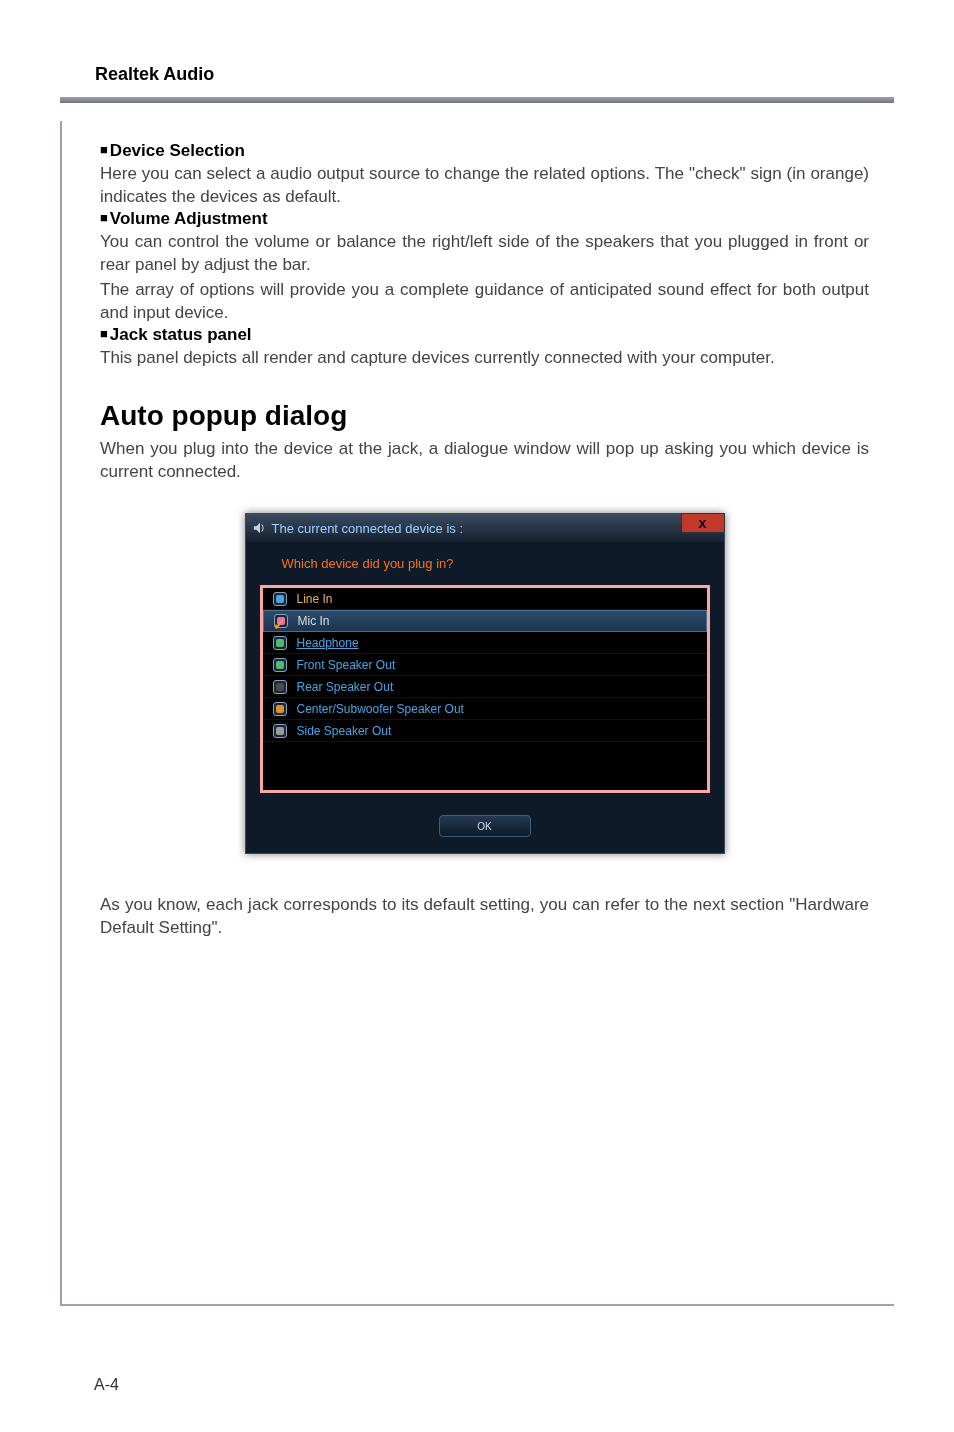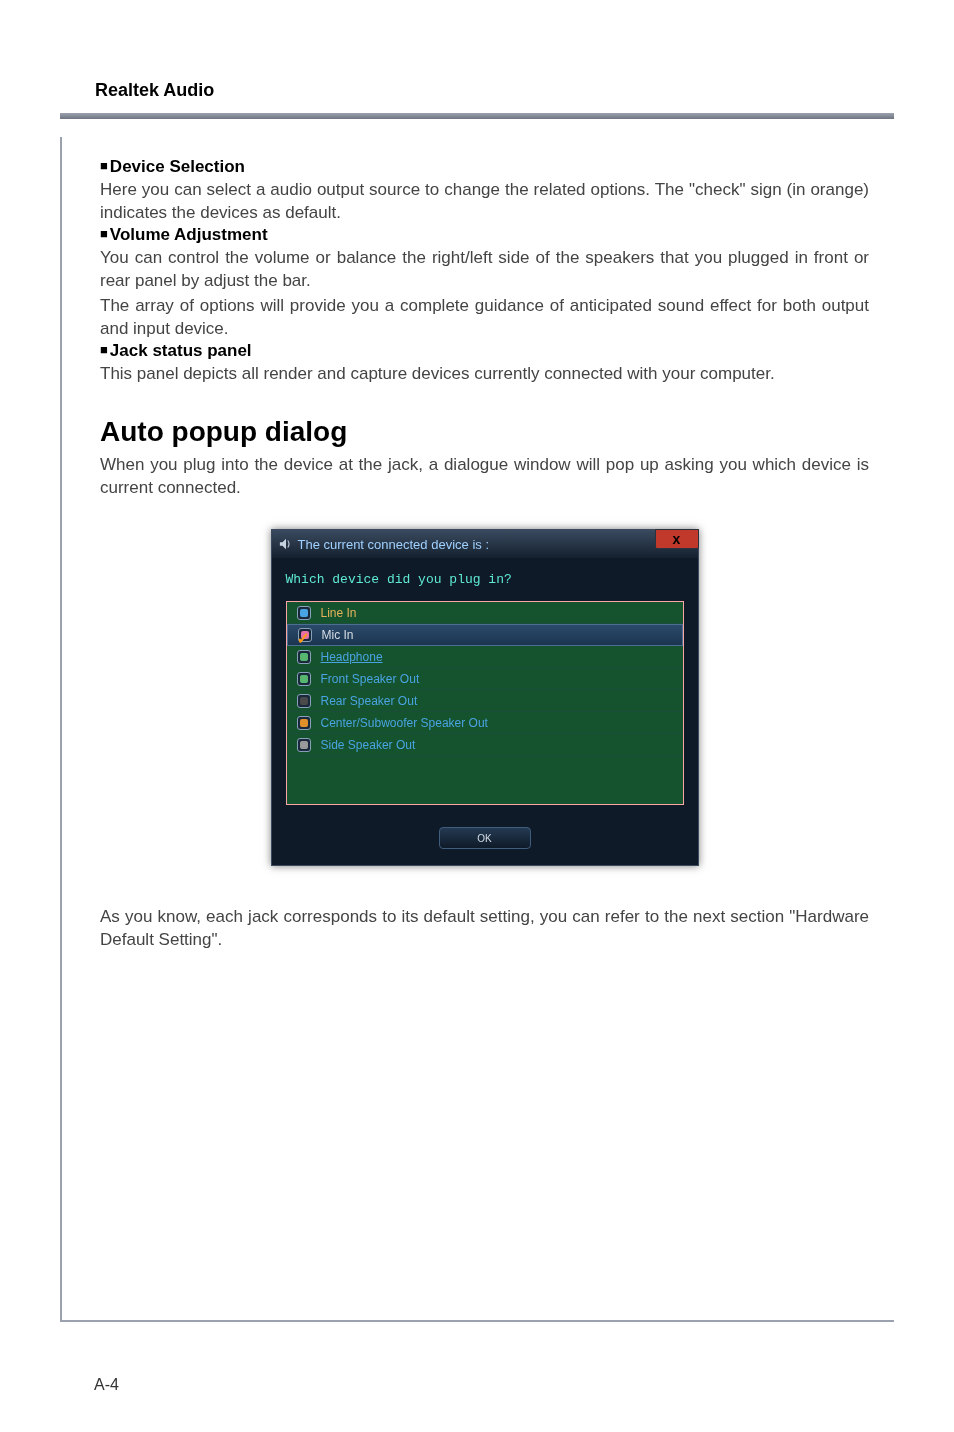--- a/index.html
+++ b/index.html
@@ -5,21 +5,21 @@
   * { margin: 0; padding: 0; box-sizing: border-box; }
   body {
     background: #fff;
     font-family: Arial, Helvetica, sans-serif;
     width: 954px;
     height: 1432px;
     position: relative;
     overflow: hidden;
   }
   .page {
-    padding: 80px 60px 0 60px;
+    padding: 64px 60px 0 60px;
   }
   .header-text {
     font-size: 18px;
     font-weight: bold;
     color: #000;
     margin-bottom: 12px;
     margin-left: 35px;
   }
   .divider {
     height: 6px;
@@ -58,21 +58,21 @@
     color: #000;
     margin-top: 30px;
     margin-bottom: 6px;
   }
   .dialog-wrap {
     display: flex;
     justify-content: center;
     margin: 30px 0 40px 0;
   }
   .dialog {
-    width: 428px;
+    width: 480px;
     background: #0f1a28;
     border: 1px solid #3a4a5f;
     box-shadow: 0 0 8px rgba(0,0,0,.5);
   }
   .dialog-titlebar {
     height: 28px;
     background: linear-gradient(to bottom, #3a4a5f 0%, #14202e 100%);
     display: flex;
     align-items: center;
     position: relative;
@@ -102,28 +102,29 @@
     justify-content: center;
     color: #000;
     font-weight: bold;
     font-size: 14px;
     font-family: Arial, sans-serif;
   }
   .dialog-body {
     padding: 14px 14px 16px 14px;
   }
   .dialog-prompt {
-    color: #5eead4;
+    color: #f97316;
     font-size: 13px;
-    font-family: Liberation Mono, monospace;
+    font-family: Liberation Sans, sans-serif;
     margin-bottom: 14px;
+    margin-left: 22px;
   }
   .device-list {
-    border: 1px solid #fca5a5;
-    background: #14532d;
+    border: 3px solid #fca5a5;
+    background: #000000;
   }
   .device-row {
     display: flex;
     align-items: center;
     height: 22px;
     padding: 0 10px;
     gap: 10px;
     font-size: 12px;
     font-family: "Segoe UI", Arial, sans-serif;
     border-bottom: 1px solid rgba(45,65,88,.3);

